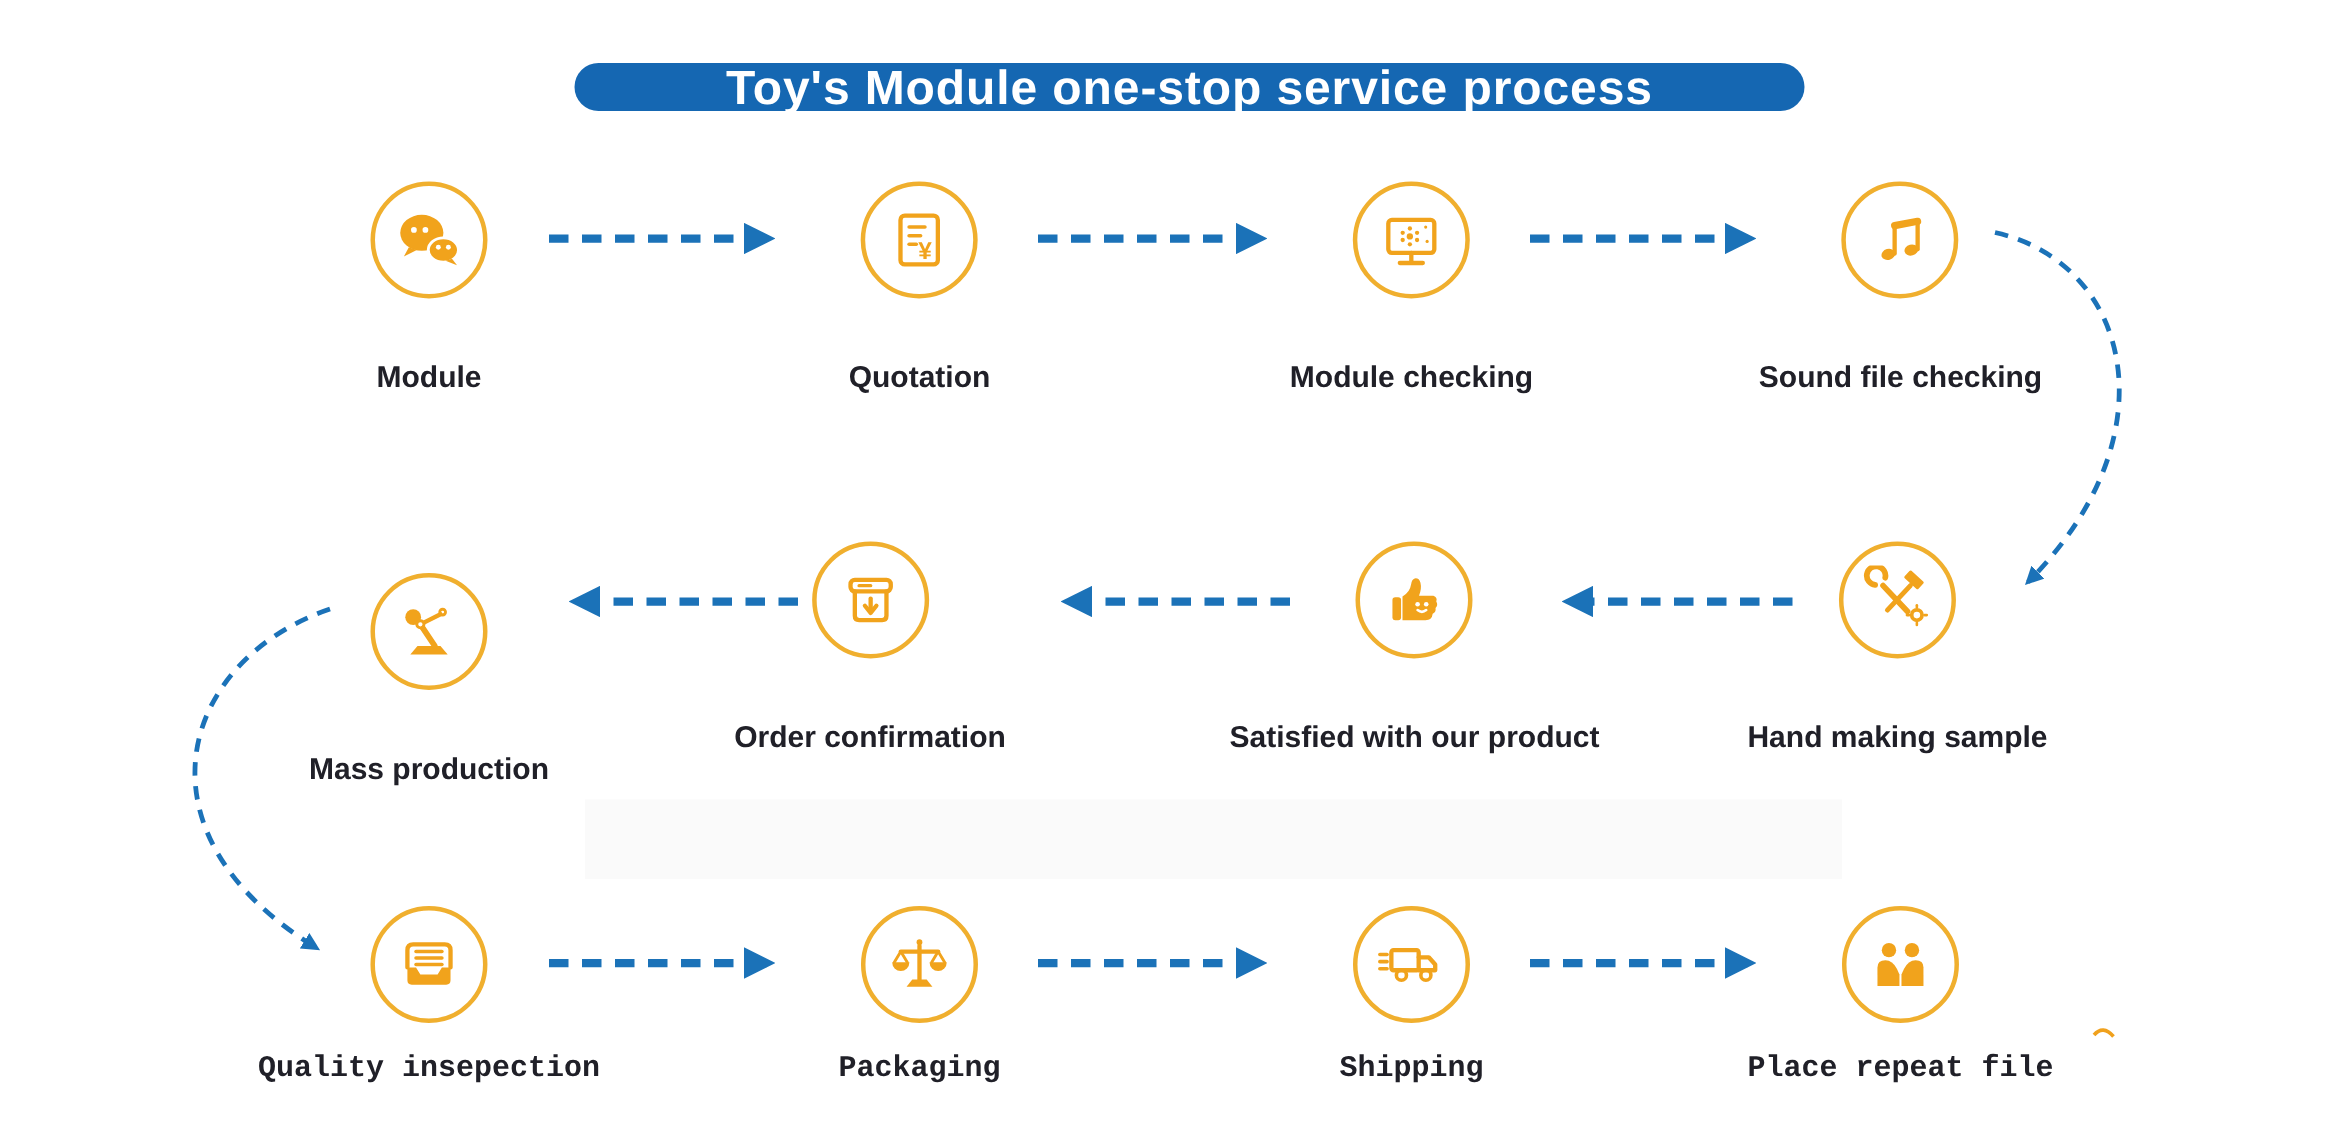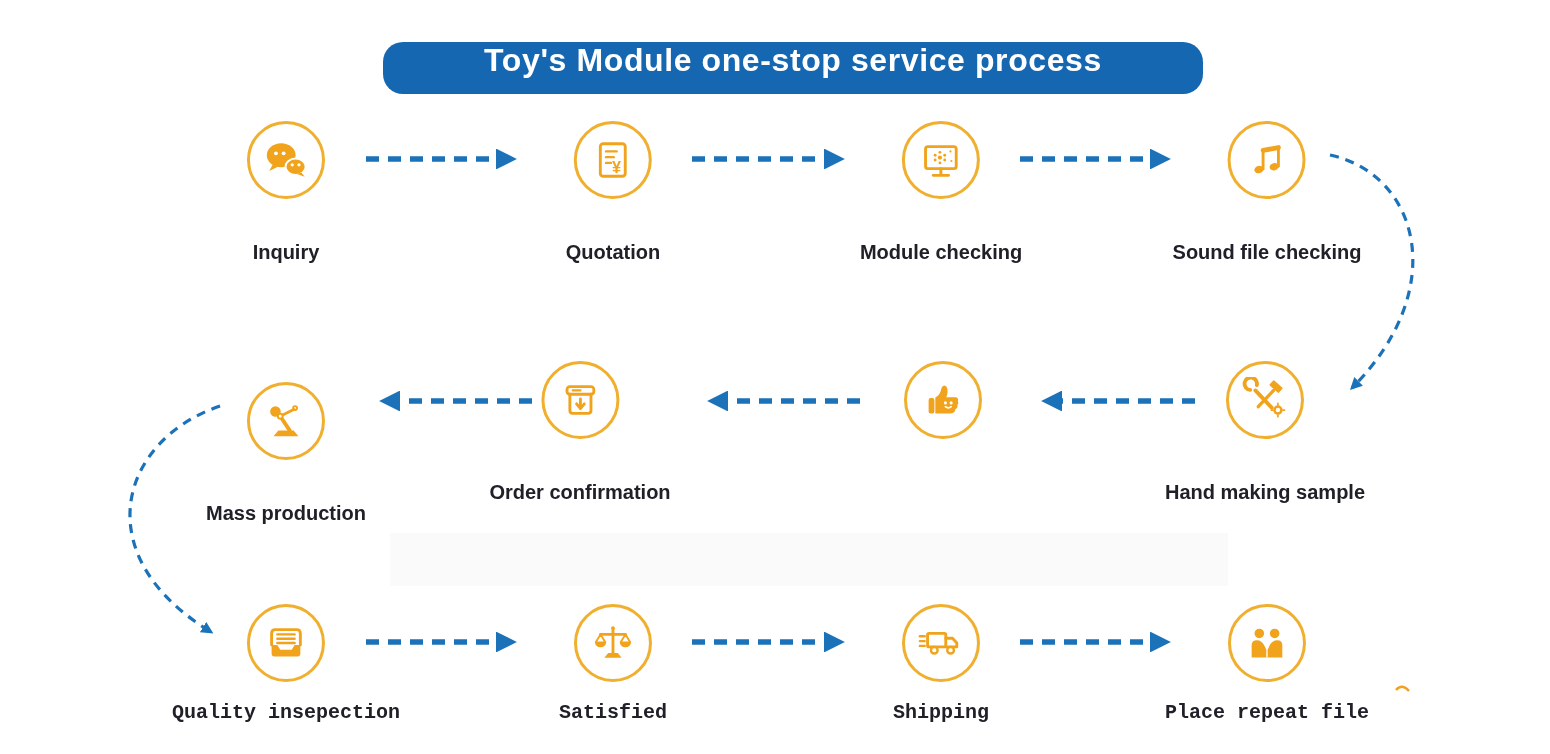--- a/index.html
+++ b/index.html
@@ -13,24 +13,24 @@
   html,body{width:1550px;height:754px;}
   body{
     position:relative;
     background:#ffffff;
     font-family:"Liberation Sans", sans-serif;
     overflow:hidden;
   }
   .banner{
     position:absolute;
     left:383px; top:42px;
-    width:820px; height:52px;
+    width:820px; height:32px;
     background:var(--banner-blue);
     border-radius:20px;
-    display:flex; justify-content:center;
+    display:flex; align-items:center; justify-content:center;
   }
   .banner .title{
     color:#ffffff;
     font-size:32px;
     font-weight:800;
     letter-spacing:0.6px;
     white-space:nowrap;
   }
   .watermark-band{
     position:absolute;
@@ -127,21 +127,21 @@
       <ellipse cx="10" cy="7" rx="10.5" ry="8.5" fill="currentColor" stroke="#ffffff" stroke-width="2"></ellipse>
       <path d="M 16 13 L 19.5 17.5 L 11.5 14.5 Z" fill="currentColor" stroke="none"></path>
       <g fill="#ffffff" stroke="none">
         <circle cx="-10.5" cy="-7" r="2"></circle>
         <circle cx="-2.5" cy="-7" r="2"></circle>
         <circle cx="6.5" cy="5" r="1.7"></circle>
         <circle cx="13.5" cy="5" r="1.7"></circle>
       </g>
     </svg>
   </div>
-  <div class="step-label">Inquiry</div>
+  <div class="step-label">Module</div>
 </div>
 
 <div class="step gap-lg" style="left:613px;top:121px">
   <div class="circle">
     <svg width="46" height="46" viewBox="-24 -24 48 48">
       <rect class="icon-stroke" x="-13" y="-17" width="26" height="34" rx="3" stroke-width="3"></rect>
       <line class="icon-stroke" x1="-7" y1="-9" x2="4" y2="-9" stroke-width="2.5"></line>
       <line class="icon-stroke" x1="-7" y1="-3" x2="1" y2="-3" stroke-width="2.5"></line>
       <line class="icon-stroke" x1="-7" y1="3" x2="-2" y2="3" stroke-width="2.5"></line>
       <text x="4" y="13.5" font-size="17" font-weight="bold" fill="currentColor" text-anchor="middle" font-family="'Liberation Sans',sans-serif">¥</text>
@@ -223,20 +223,21 @@
         <rect x="-15" y="-2" width="6" height="16" rx="2"></rect>
         <path d="M -8 14 L 8 14 Q 12.5 14 13 9.5 Q 15.5 8.5 15 5.5 Q 17 3.5 15.5 1 Q 16.5 -2 13.5 -3 L 3.5 -3 Q 5.5 -8 4.5 -12 Q 3.5 -15.5 0.5 -15 Q -1.5 -14.5 -2 -11 Q -2.8 -5.5 -8 -2.5 Z"></path>
       </g>
       <g fill="#ffffff" stroke="none">
         <circle cx="2.5" cy="3" r="1.6"></circle>
         <circle cx="8.5" cy="3" r="1.6"></circle>
       </g>
       <path d="M 2.5 7 Q 5.5 9.5 8.5 7" stroke="#ffffff" stroke-width="1.8" fill="none" stroke-linecap="round"></path>
     </svg>
   </div>
+  <div class="step-label">Satisfied with our product</div>
 </div>
 
 <div class="step gap-lg" style="left:1265px;top:361px">
   <div class="circle">
     <svg width="46" height="46" viewBox="-24 -24 48 48">
       <path class="icon-stroke" d="M -15.5 -10.5 A 6.5 6.5 0 1 1 -8.5 -15.5" stroke-width="4"></path>
       <line class="icon-stroke" x1="-10" y1="-10" x2="7" y2="8" stroke-width="4"></line>
       <rect x="5" y="-17.5" width="13" height="7" rx="1" transform="rotate(42 11.5 -14)" fill="currentColor" stroke="none"></rect>
       <line class="icon-stroke" x1="9" y1="-10" x2="-7" y2="7" stroke-width="3.4"></line>
       <circle class="icon-stroke" cx="13.5" cy="10.5" r="3.6" stroke-width="2.6"></circle>
@@ -270,21 +271,21 @@
       <line class="icon-stroke" x1="0" y1="-13" x2="0" y2="11" stroke-width="3"></line>
       <circle cx="0" cy="-15.5" r="2" fill="currentColor" stroke="none"></circle>
       <line class="icon-stroke" x1="-13" y1="-9" x2="13" y2="-9" stroke-width="3"></line>
       <path class="icon-stroke" d="M -13 -9 L -17.5 -1.5 M -13 -9 L -8.5 -1.5" stroke-width="2"></path>
       <path d="M -19 -1.5 A 6 6 0 0 0 -7 -1.5 Z" fill="currentColor" stroke="none"></path>
       <path class="icon-stroke" d="M 13 -9 L 8.5 -1.5 M 13 -9 L 17.5 -1.5" stroke-width="2"></path>
       <path d="M 7 -1.5 A 6 6 0 0 0 19 -1.5 Z" fill="currentColor" stroke="none"></path>
       <path d="M -9 15.5 L 9 15.5 L 5 10.5 L -5 10.5 Z" fill="currentColor" stroke="none"></path>
     </svg>
   </div>
-  <div class="step-label">Satisfied</div>
+  <div class="step-label">Packaging</div>
 </div>
 
 <div class="step gap-sm" style="left:941px;top:604px">
   <div class="circle">
     <svg width="46" height="46" viewBox="-24 -24 48 48">
       <rect class="icon-stroke" x="-14" y="-10" width="19" height="14" rx="1.5" stroke-width="3"></rect>
       <path class="icon-stroke" d="M 5 -5 L 12 -5 L 16.5 0 L 16.5 4 L 5 4" stroke-width="3"></path>
       <circle class="icon-stroke" cx="-7" cy="7.5" r="3.5" stroke-width="2.5"></circle>
       <circle class="icon-stroke" cx="10" cy="7.5" r="3.5" stroke-width="2.5"></circle>
       <line class="icon-stroke" x1="-22" y1="-7" x2="-17" y2="-7" stroke-width="2.5"></line>

